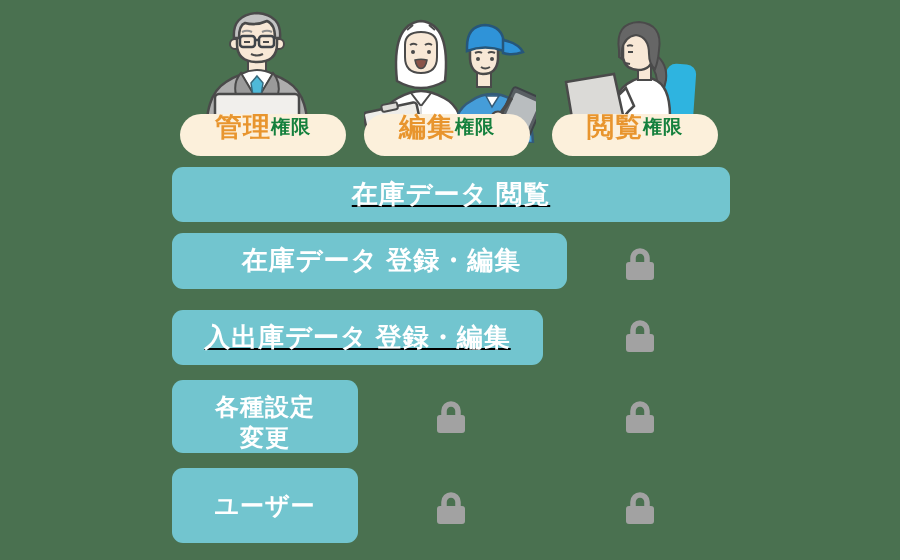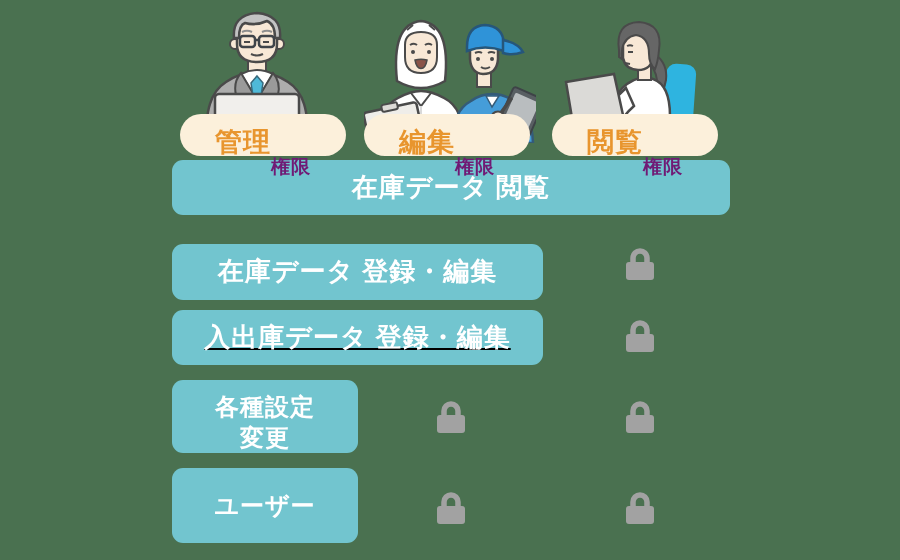--- a/index.html
+++ b/index.html
@@ -8,29 +8,29 @@
     font-family:"Liberation Sans", sans-serif;
   }
   .stage{
     position:relative;width:900px;height:560px;
     background:#4a7150;
   }
   .illus{position:absolute;}
   .pill{
     position:absolute;top:114px;height:42px;width:166px;
     background:#fcf0db;border-radius:22px;
-    display:flex;align-items:flex-end;justify-content:center;
+    display:flex;align-items:flex-start;justify-content:center;
     z-index:3;
   }
   .pill .big{
     color:#e8952e;font-weight:800;font-size:27px;letter-spacing:1px;line-height:1;
   }
   .pill .small{
-    color:#701a75;font-weight:800;font-size:19px;letter-spacing:1px;line-height:1;
-    position:relative;top:20px;
+    color:#15803d;font-weight:800;font-size:19px;letter-spacing:1px;line-height:1;
+    position:relative;top:3px;
   }
   .bar{
     position:absolute;left:172px;background:#72c5cf;border-radius:11px;
     display:flex;align-items:center;justify-content:center;flex-direction:column;
     z-index:2;
   }
   .bar .bar-label{
     color:#ffffff;font-weight:800;font-size:26px;letter-spacing:1px;line-height:1.3;
     text-align:center;white-space:nowrap;
   }
@@ -166,25 +166,25 @@
   </div>
   <div class="pill" style="left:364px;">
     <span class="big">編集</span>
       <span class="small">権限</span>
   </div>
   <div class="pill" style="left:552px;">
     <span class="big">閲覧</span>
       <span class="small">権限</span>
   </div>
 
-  <div class="bar" style="top:160px;width:558px;height:55px;">
+  <div class="bar" style="top:167px;width:558px;height:55px;text-decoration:underline;">
     <span class="bar-label">在庫データ 閲覧</span>
   </div>
 
-  <div class="bar" style="top:244px;width:371px;height:56px;">
+  <div class="bar" style="top:233px;width:371px;height:56px;padding-left:24px;">
     <span class="bar-label">在庫データ 登録・編集</span>
   </div>
 
   <div class="bar" style="top:310px;width:371px;height:55px;text-decoration:underline;">
     <span class="bar-label">入出庫データ 登録・編集</span>
   </div>
 
   <div class="bar two-line" style="top:380px;width:186px;height:73px;justify-content:flex-end;">
     <span class="bar-label">各種設定</span>
     <span class="bar-label">変更</span>

